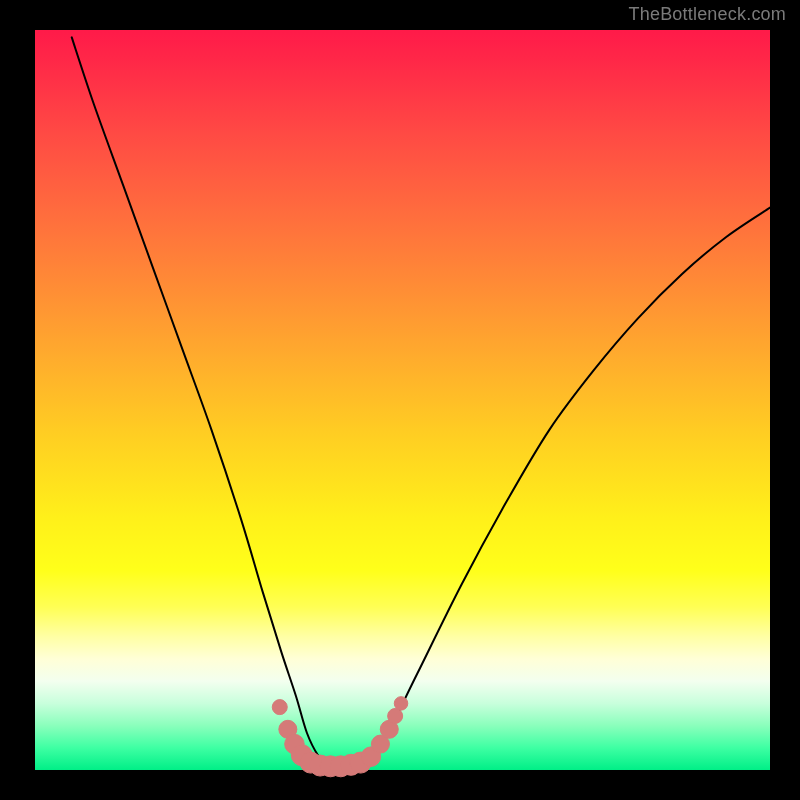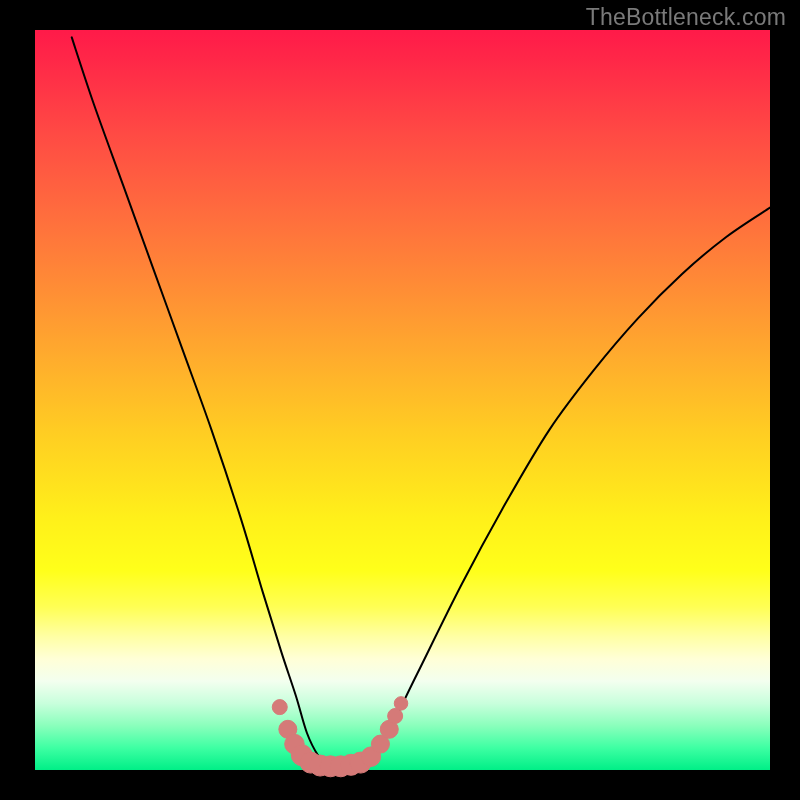--- a/index.html
+++ b/index.html
@@ -50,21 +50,21 @@
     top: 0;
     width: 735px;
     height: 740px;
     overflow: visible;
   }
   .watermark {
     position: absolute;
     top: 4px;
     right: 14px;
     color: #7a7a7a;
-    font-size: 23px;
+    font-size: 18px;
     font-weight: 400;
     letter-spacing: 0.2px;
   }
 </style>
 </head>
 <body>
 
 <div class="frame">
   <div class="plot">
     <svg class="curve" viewBox="0 0 735 740" preserveAspectRatio="none">

